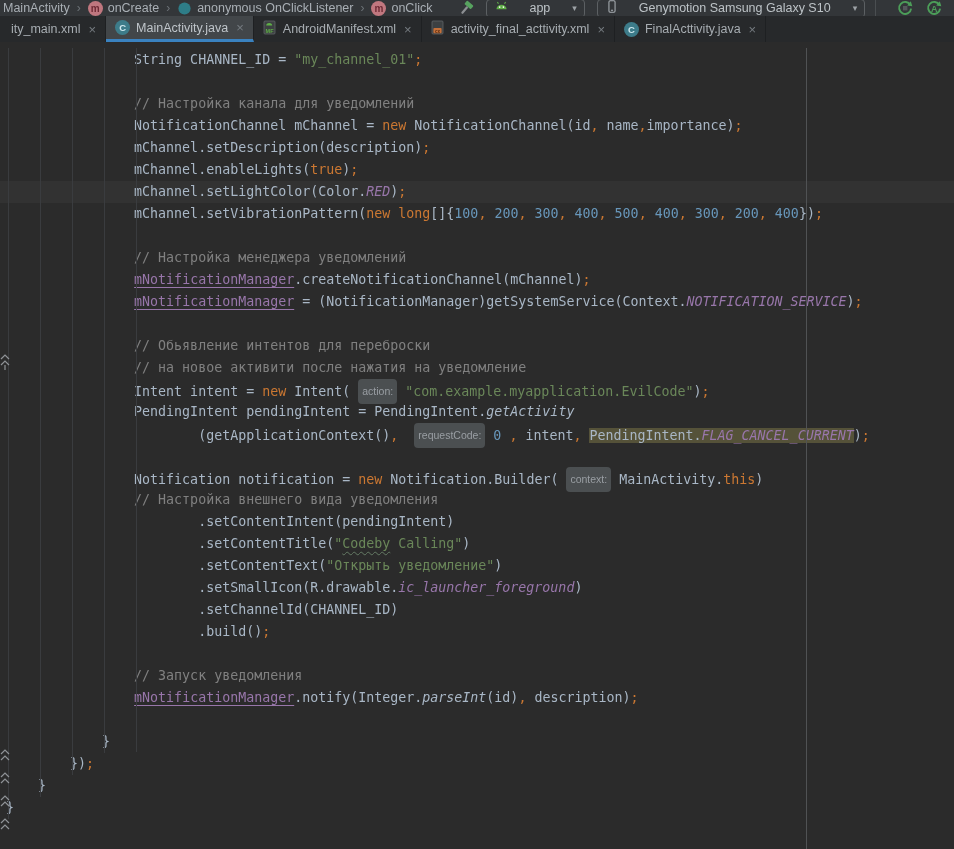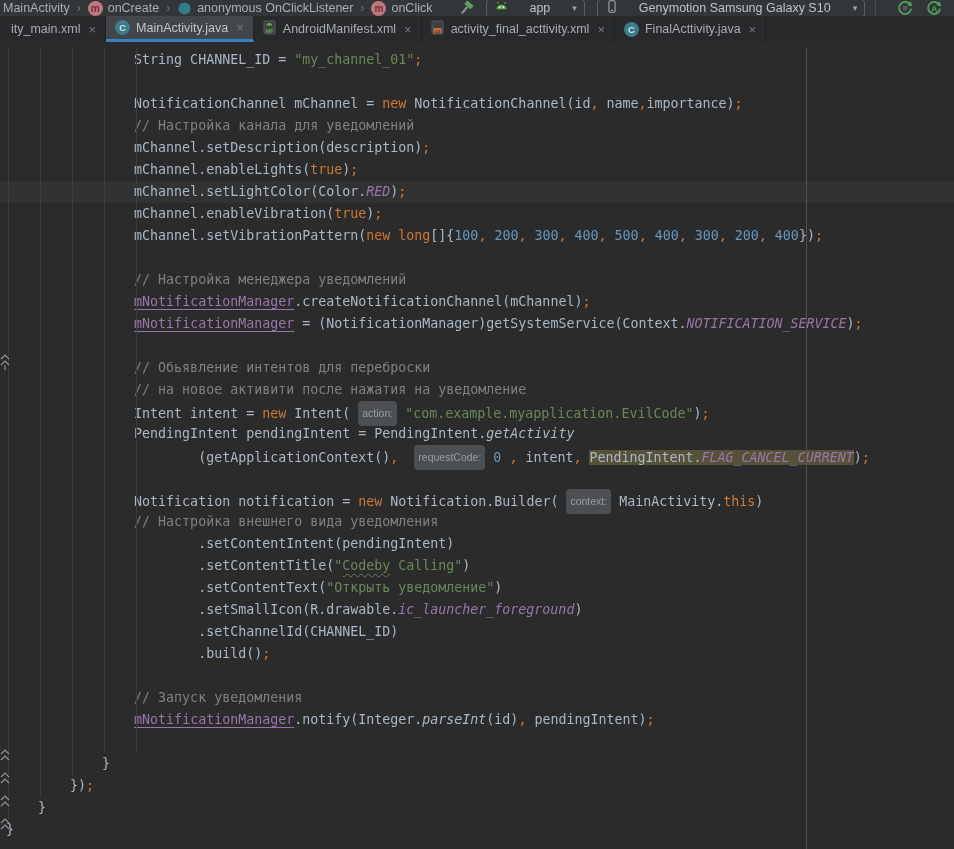--- a/index.html
+++ b/index.html
@@ -197,26 +197,25 @@
     <span class="cic">C</span>
     <span>FinalActtivity.java</span>
     <span class="x">×</span>
   </span>
 </div>
 
 <div class="editor">
   <div class="code">
       <div class="cl"><span class="td">                String CHANNEL_ID = </span><span class="ts">"my_channel_01"</span><span class="tk">;</span></div>
       <div class="cl"></div>
+      <div class="cl"><span class="tc">                // Настройка канала для уведомлений</span></div>
       <div class="cl"><span class="td">                NotificationChannel mChannel = </span><span class="tk">new</span><span class="td"> NotificationChannel(id</span><span class="tk">,</span><span class="td"> name</span><span class="tk">,</span><span class="td">importance)</span><span class="tk">;</span></div>
-      <div class="cl"><span class="tc">                // Настройка канала для уведомлений</span></div>
       <div class="cl"><span class="td">                mChannel.setDescription(description)</span><span class="tk">;</span></div>
       <div class="cl"><span class="td">                mChannel.enableLights(</span><span class="tk">true</span><span class="td">)</span><span class="tk">;</span></div>
       <div class="cl caret"><span class="td">                mChannel.setLightColor(Color.</span><span class="tst">RED</span><span class="td">)</span><span class="tk">;</span></div>
-      <div class="cl"><span class="td">                mChannel.enableVibration(</span><span class="tk">true</span><span class="td">)</span><span class="tk">;</span></div>
       <div class="cl"><span class="td">                mChannel.setVibrationPattern(</span><span class="tk">new</span><span class="td"> </span><span class="tk">long</span><span class="td">[]{</span><span class="tn">100</span><span class="tk">,</span><span class="td"> </span><span class="tn">200</span><span class="tk">,</span><span class="td"> </span><span class="tn">300</span><span class="tk">,</span><span class="td"> </span><span class="tn">400</span><span class="tk">,</span><span class="td"> </span><span class="tn">500</span><span class="tk">,</span><span class="td"> </span><span class="tn">400</span><span class="tk">,</span><span class="td"> </span><span class="tn">300</span><span class="tk">,</span><span class="td"> </span><span class="tn">200</span><span class="tk">,</span><span class="td"> </span><span class="tn">400</span><span class="td">})</span><span class="tk">;</span></div>
       <div class="cl"></div>
       <div class="cl"><span class="tc">                // Настройка менеджера уведомлений</span></div>
       <div class="cl"><span class="td">                </span><span class="tf">mNotificationManager</span><span class="td">.createNotificationChannel(mChannel)</span><span class="tk">;</span></div>
       <div class="cl"><span class="td">                </span><span class="tf">mNotificationManager</span><span class="td"> = (NotificationManager)getSystemService(Context.</span><span class="tst">NOTIFICATION_SERVICE</span><span class="td">)</span><span class="tk">;</span></div>
       <div class="cl"></div>
       <div class="cl"><span class="tc">                // Обьявление интентов для переброски</span></div>
       <div class="cl"><span class="tc">                // на новое активити после нажатия на уведомление</span></div>
       <div class="cl"><span class="td">                Intent intent = </span><span class="tk">new</span><span class="td"> Intent( </span><span class="hint">action:</span><span class="td"> </span><span class="ts">"com.example.myapplication.EvilCode"</span><span class="td">)</span><span class="tk">;</span></div>
       <div class="cl"><span class="td">                PendingIntent pendingIntent = PendingIntent.</span><span class="ti">getActivity</span></div>
@@ -225,21 +224,21 @@
       <div class="cl"><span class="td">                Notification notification = </span><span class="tk">new</span><span class="td"> Notification.Builder( </span><span class="hint">context:</span><span class="td"> MainActivity.</span><span class="tk">this</span><span class="td">)</span></div>
       <div class="cl"><span class="tc">                // Настройка внешнего вида уведомления</span></div>
       <div class="cl"><span class="td">                        .setContentIntent(pendingIntent)</span></div>
       <div class="cl"><span class="td">                        .setContentTitle(</span><span class="ts">"</span><span class="ts typo">Codeby</span><span class="ts"> Calling"</span><span class="td">)</span></div>
       <div class="cl"><span class="td">                        .setContentText(</span><span class="ts">"Открыть уведомление"</span><span class="td">)</span></div>
       <div class="cl"><span class="td">                        .setSmallIcon(R.drawable.</span><span class="tst">ic_launcher_foreground</span><span class="td">)</span></div>
       <div class="cl"><span class="td">                        .setChannelId(CHANNEL_ID)</span></div>
       <div class="cl"><span class="td">                        .build()</span><span class="tk">;</span></div>
       <div class="cl"></div>
       <div class="cl"><span class="tc">                // Запуск уведомления</span></div>
-      <div class="cl"><span class="td">                </span><span class="tf">mNotificationManager</span><span class="td">.notify(Integer.</span><span class="ti">parseInt</span><span class="td">(id)</span><span class="tk">,</span><span class="td"> pendingIntent)</span><span class="tk">;</span></div>
+      <div class="cl"><span class="td">                </span><span class="tf">mNotificationManager</span><span class="td">.notify(Integer.</span><span class="ti">parseInt</span><span class="td">(id)</span><span class="tk">,</span><span class="td"> description)</span><span class="tk">;</span></div>
       <div class="cl"></div>
       <div class="cl"><span class="td">            }</span></div>
       <div class="cl"><span class="td">        })</span><span class="tk">;</span></div>
       <div class="cl"><span class="td">    }</span></div>
       <div class="cl"><span class="td">}</span></div>
     </div>
 
   <div class="guide" style="left:8px;   height:771px;"></div>
   <div class="guide" style="left:40px;  height:749px;"></div>
   <div class="guide" style="left:72px;  height:727px;"></div>

